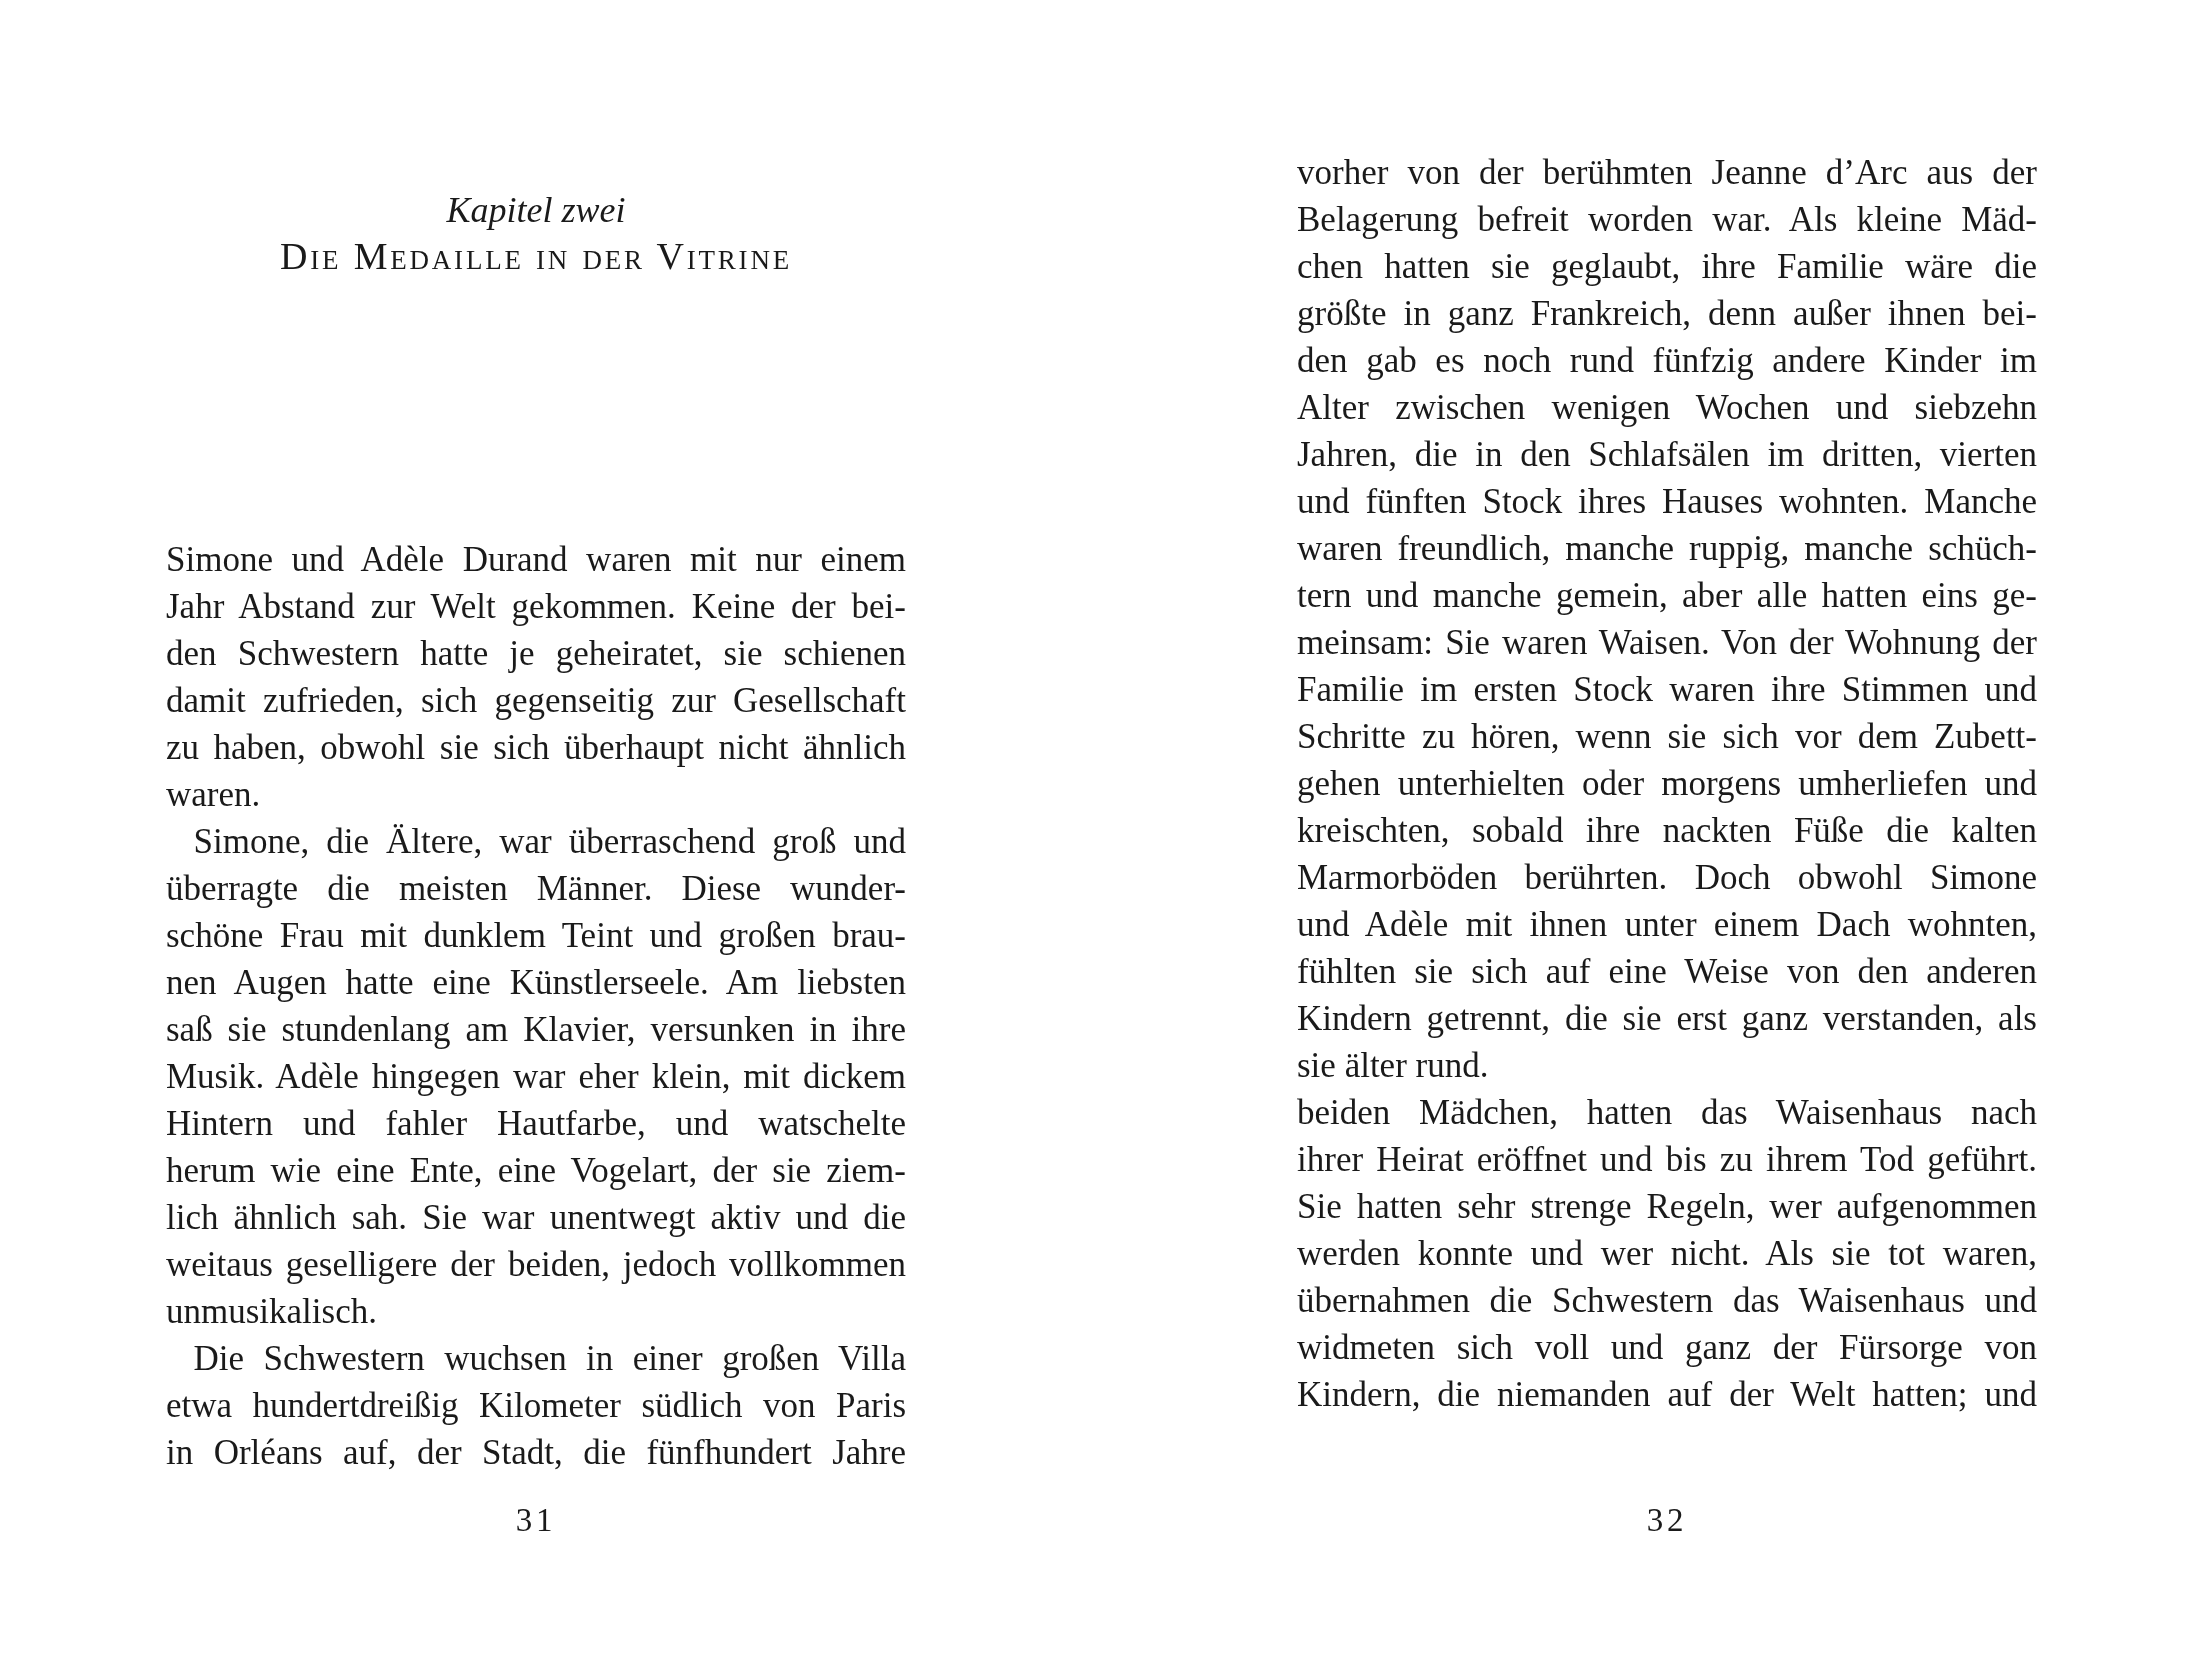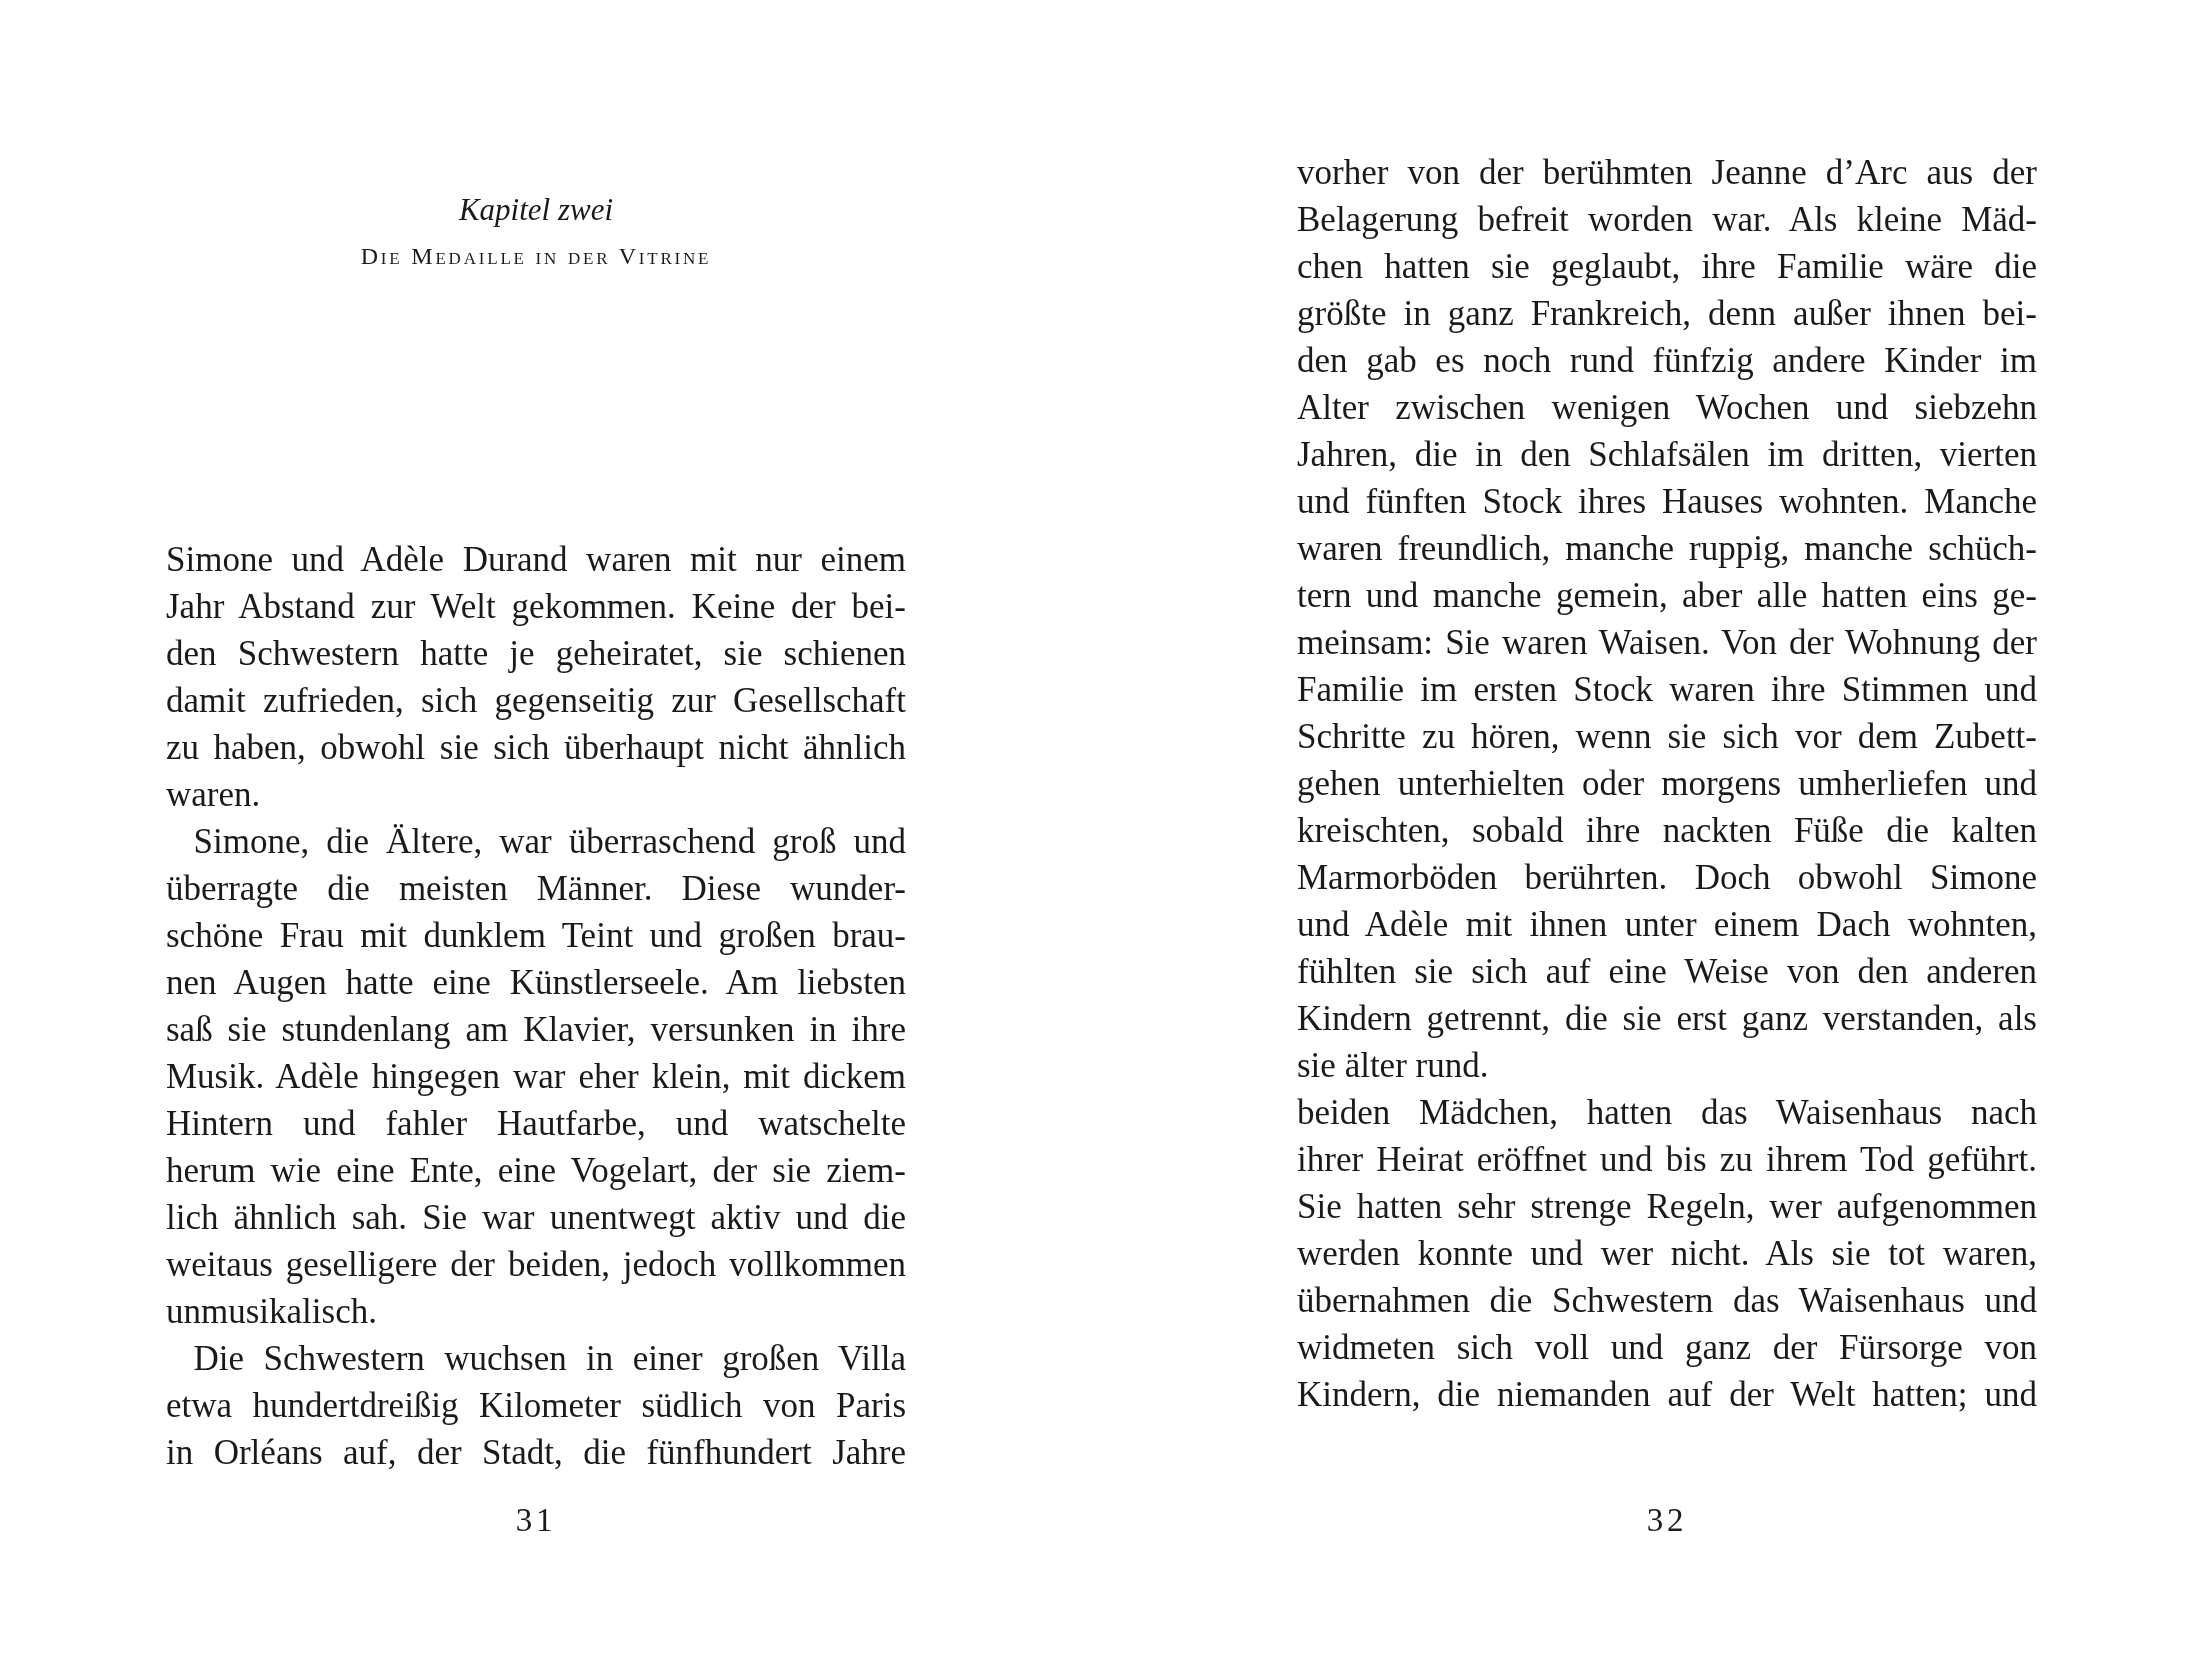--- a/index.html
+++ b/index.html
@@ -10,22 +10,22 @@
   }
   .body-block{position:absolute;width:740px;}
   .line{
     height:47px;line-height:47px;font-size:35px;
     text-align:justify;text-align-last:justify;
     white-space:normal;
   }
   .line.rag{text-align-last:left;}
   .line.ind{padding-left:27.5px;}
   .chapter-head{position:absolute;left:166px;top:188px;width:740px;text-align:center;}
-  .kapitel{font-style:italic;font-size:31px;line-height:44px;text-align:center;}
-  .chap-title{font-variant:small-caps;font-size:24px;line-height:48px;letter-spacing:2.8px;}
+  .kapitel{font-style:italic;font-size:36px;line-height:44px;text-align:center;}
+  .chap-title{font-variant:small-caps;font-size:38px;line-height:48px;letter-spacing:2.8px;}
   .folio{
     position:absolute;top:1502px;width:740px;text-align:center;
     font-size:33px;letter-spacing:3.7px;
   }
 </style>
 </head>
 <body>
 
 <div class="chapter-head">
   <div class="kapitel">Kapitel zwei</div>

